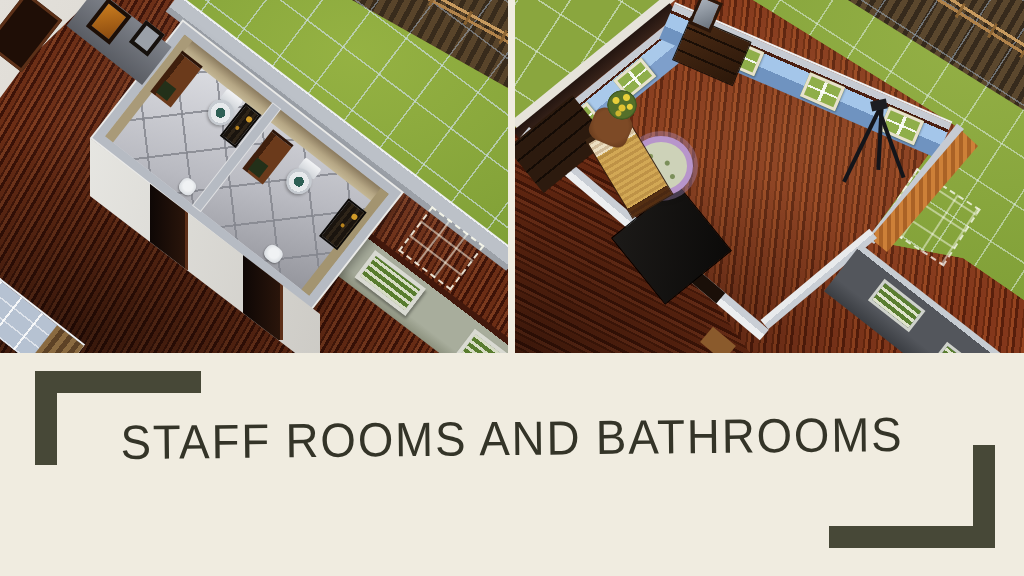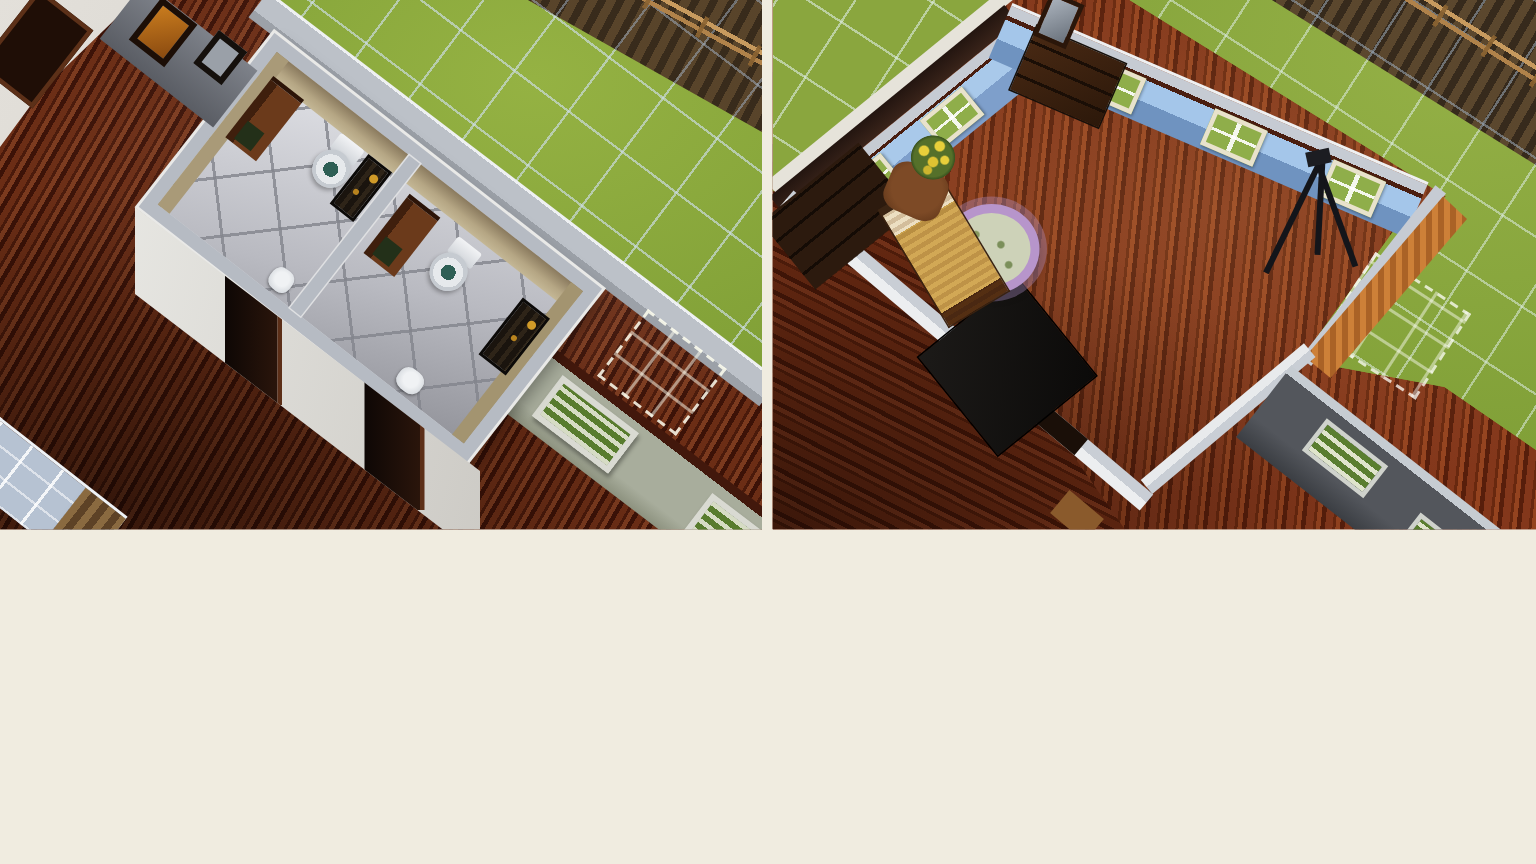--- a/index.html
+++ b/index.html
@@ -315,14 +315,19 @@
       <div class="abs r-chair"></div>
       <div class="abs r-tripod">
         <i class="leg-a"></i>
         <i class="leg-b"></i>
         <i class="pole"></i>
         <i class="head"></i>
       </div>
     </div>
   </div>
 
+  <div class="caption">
+    <div class="bracket-tl"></div>
+    <div class="bracket-br"></div>
+    <h1 class="title">STAFF ROOMS AND BATHROOMS</h1>
+  </div>
 
 </div>
 
 </body></html>

